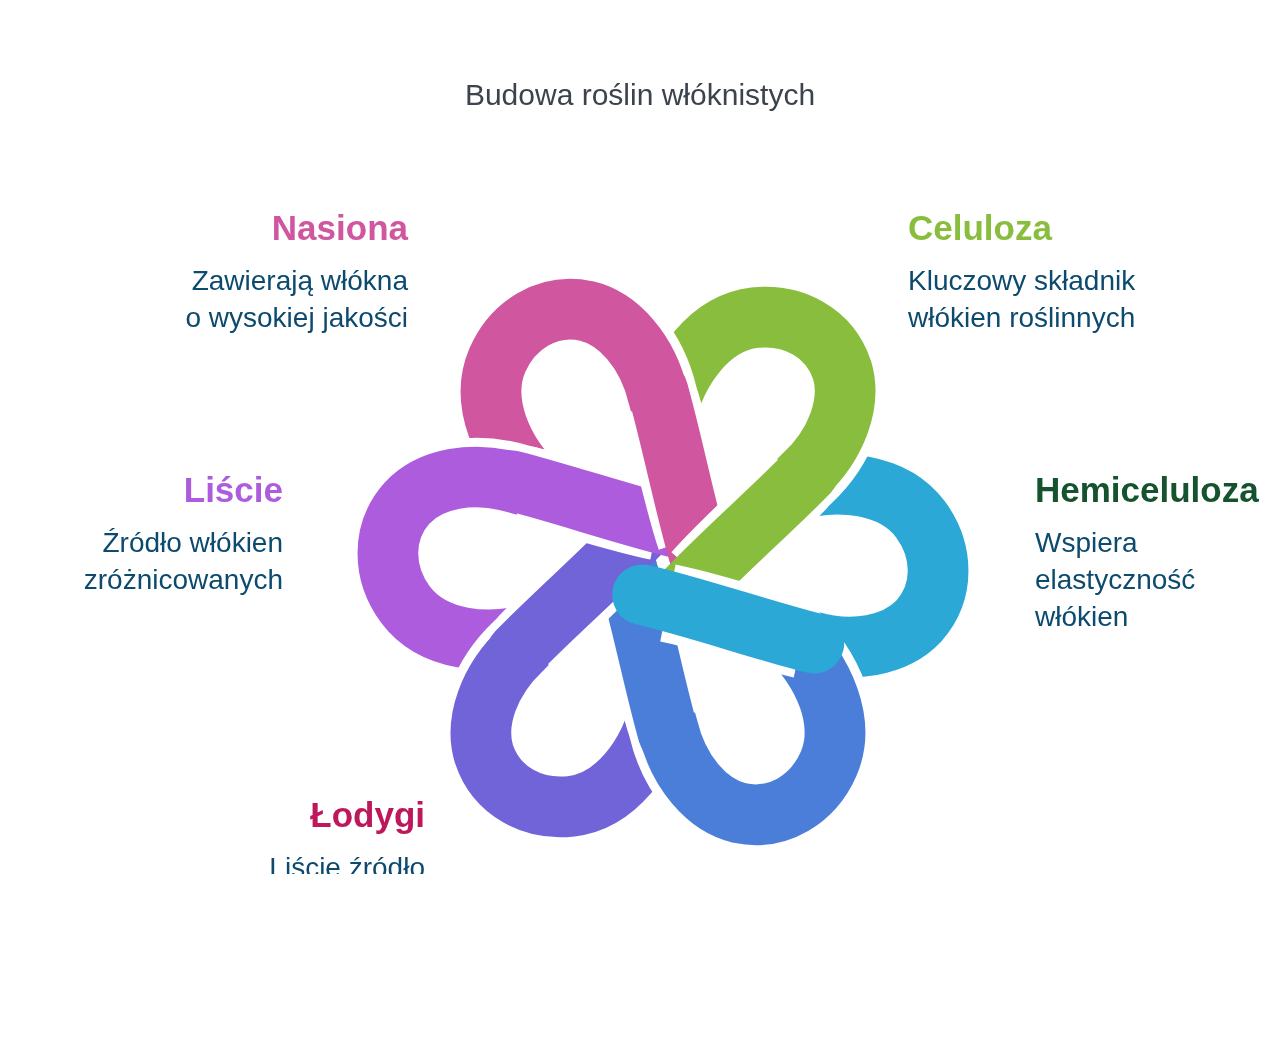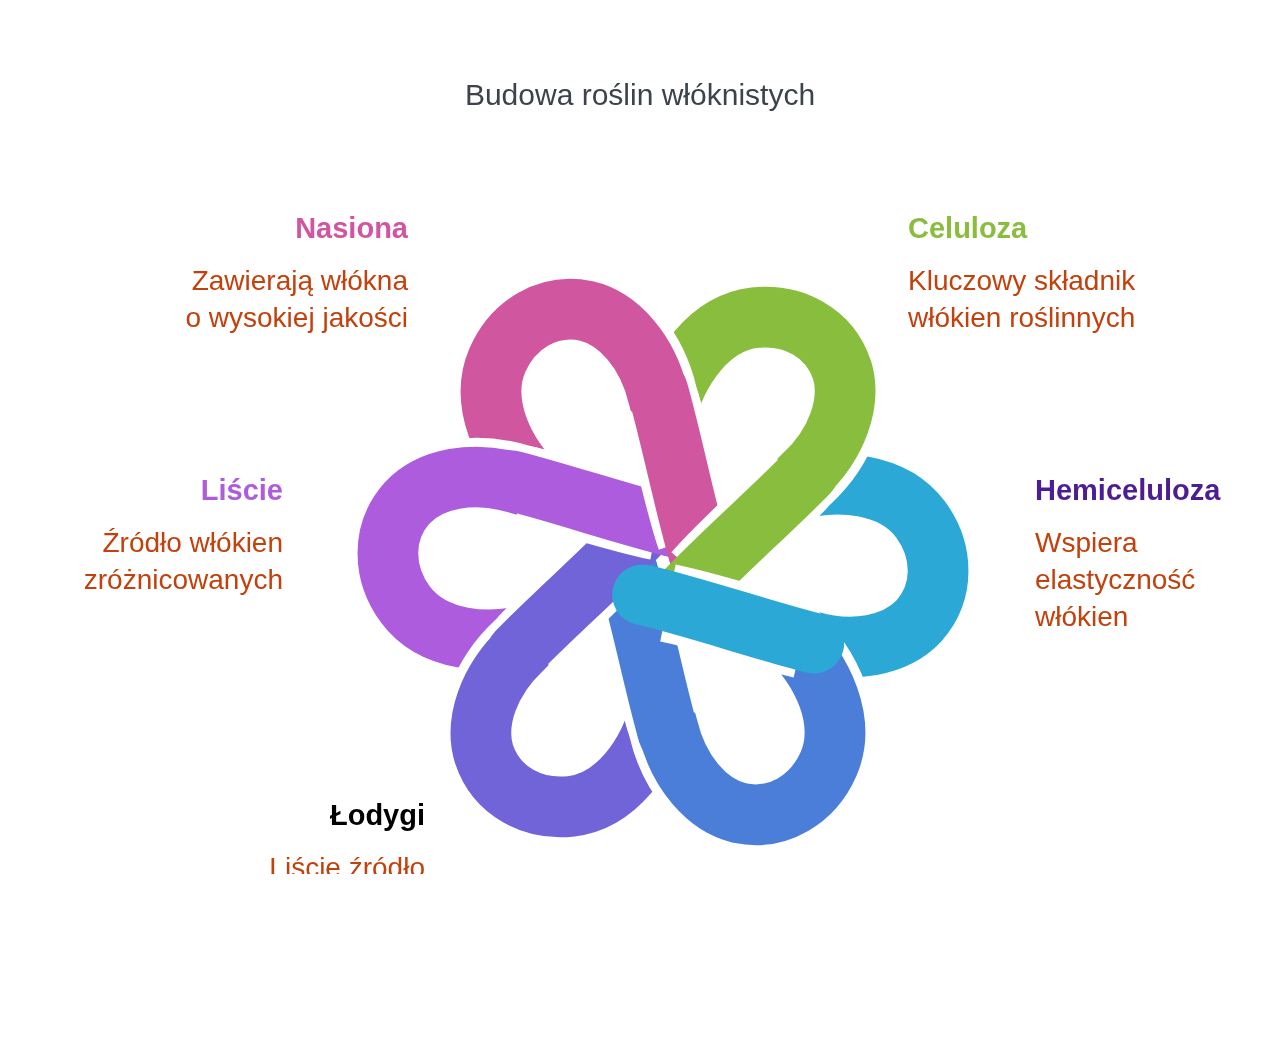--- a/index.html
+++ b/index.html
@@ -11,25 +11,25 @@
     overflow:hidden;
   }
   .title{
     position:absolute;top:78px;left:0;width:1280px;
     text-align:center;
     font-size:30px;
     color:#3d434c;
   }
   .knot-wrap{position:absolute;left:323px;top:222px;width:680px;height:680px;}
   .label{position:absolute;}
-  .label .h{font-size:29px;font-weight:bold;line-height:36px;}
+  .label .h{font-size:35px;font-weight:bold;line-height:36px;}
   .label .d{
     margin-top:16px;
     font-size:28px;line-height:37px;
-    color:#c2410c;
+    color:#0c4a6e;
     white-space:pre-line;
   }
   .align-right{text-align:right;}
   .align-left{text-align:left;}
   .pos-nasiona{right:872px;top:210px;}
   .pos-celuloza{left:908px;top:210px;}
   .pos-liscie{right:997px;top:472px;}
   .pos-hemiceluloza{left:1035px;top:472px;}
   .pos-lodygi{right:855px;top:797px;}
   .pos-lignina{left:908px;top:797px;}
@@ -86,26 +86,26 @@
 zróżnicowanych</div>
   </div>
 
   <div class="label pos-celuloza align-left">
     <div class="h" style="color: rgb(137, 189, 61);">Celuloza</div>
     <div class="d">Kluczowy składnik
 włókien roślinnych</div>
   </div>
 
   <div class="label pos-hemiceluloza align-left">
-    <div class="h" style="color: #4c1d95;">Hemiceluloza</div>
+    <div class="h" style="color: #14532d;">Hemiceluloza</div>
     <div class="d">Wspiera
 elastyczność
 włókien</div>
   </div>
 
   <div class="label pos-lodygi align-right">
-    <div class="h" style="color: #000000;">Łodygi</div>
+    <div class="h" style="color: #be185d;">Łodygi</div>
     <div class="d">Liście źródło
 włókien</div>
   </div>
 
 
 </div>
 
 </body></html>

